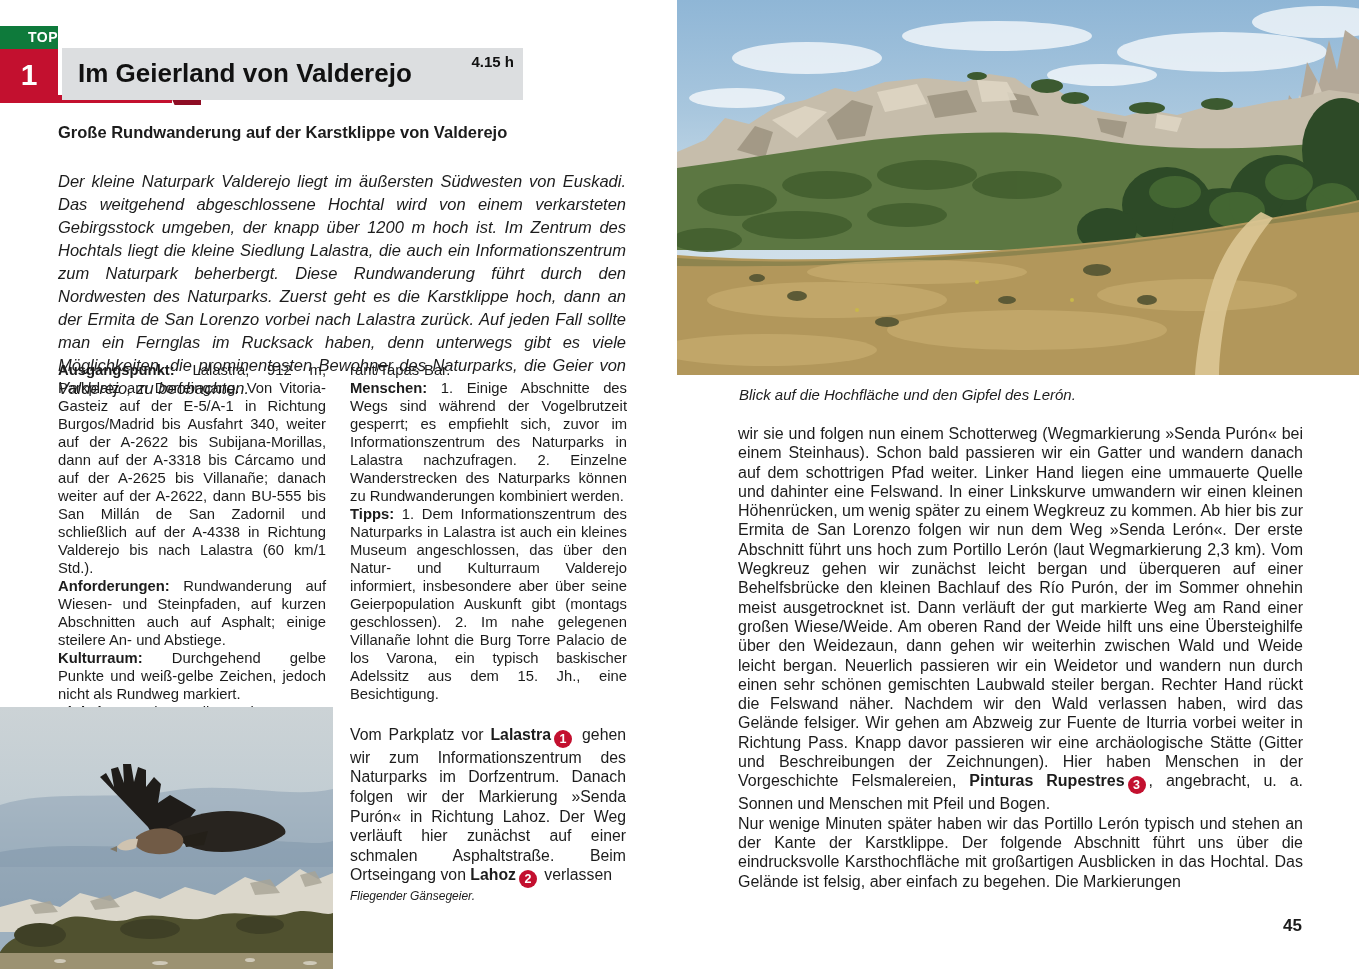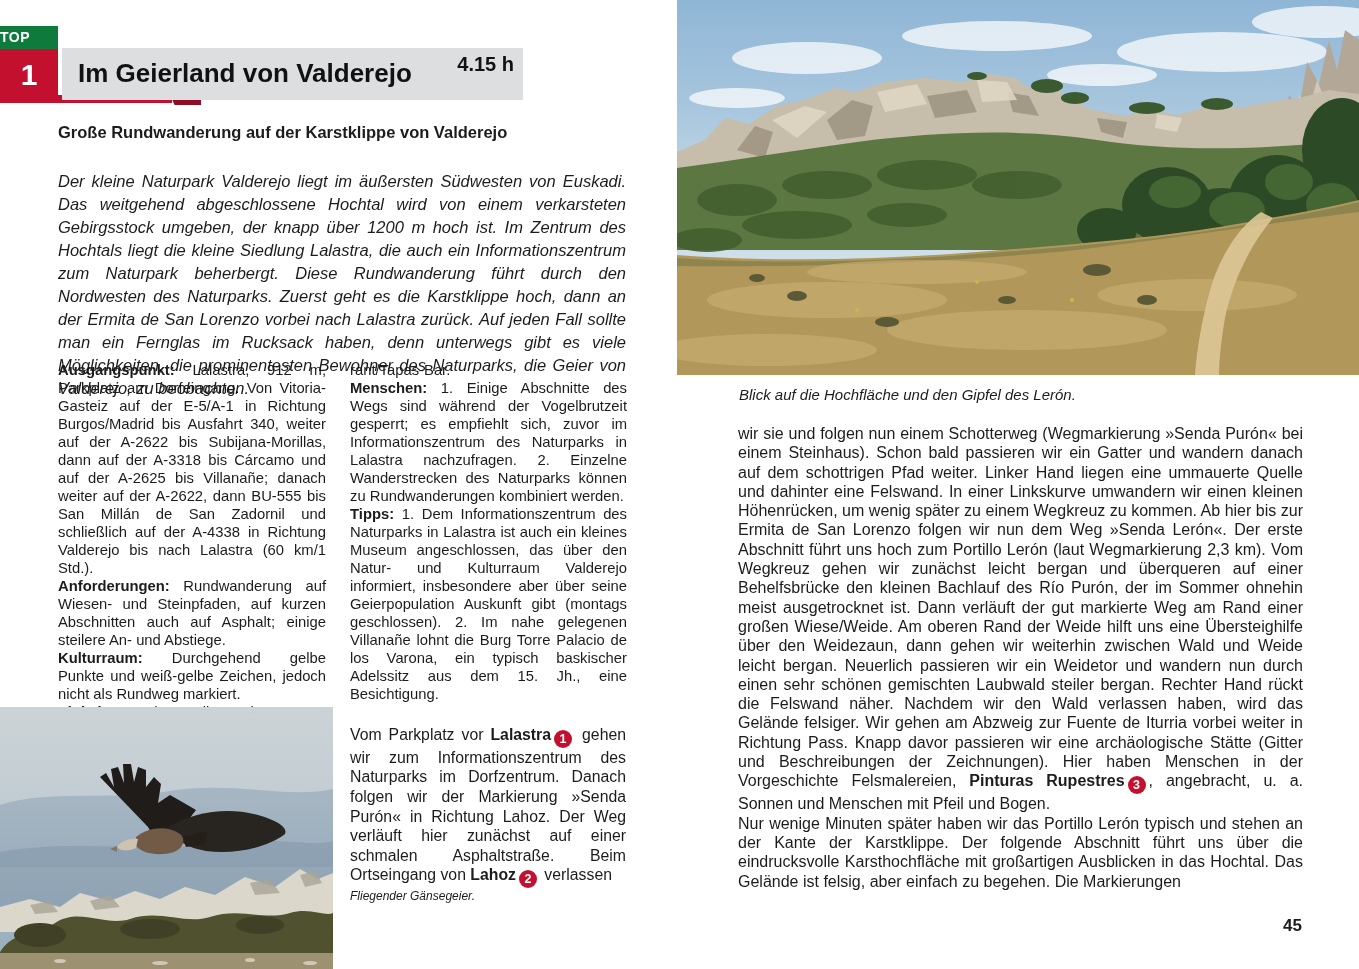--- a/index.html
+++ b/index.html
@@ -2,29 +2,29 @@
 <html><head>
 <meta charset="utf-8">
 <style>
   html,body{margin:0;padding:0;background:#ffffff;}
   .page{
     position:relative;width:1359px;height:969px;background:#ffffff;overflow:hidden;
     font-family:"Liberation Sans","DejaVu Sans",sans-serif;color:#1c1c1c;
   }
   
   .top-badge{position:absolute;left:0;top:26px;width:58px;height:23px;background:#0e7a3b;
-    color:#fff;font-weight:bold;font-size:14px;line-height:23px;text-align:left;letter-spacing:.5px;}
+    color:#fff;font-weight:bold;font-size:14px;line-height:23px;text-align:right;letter-spacing:.5px;}
   .num-box{position:absolute;left:0;top:49px;width:58px;height:54px;background:#c3102f;
     color:#fff;font-weight:bold;font-size:30px;line-height:52px;text-align:center;}
   .ribbon{position:absolute;left:58px;top:95px;width:114px;height:8px;background:#c3102f;}
   .ribbon-fold{position:absolute;left:171px;top:97px;width:30px;height:8px;background:#8e0d24;
     clip-path:polygon(0 0,100% 35%,100% 100%,12% 100%);}
   .title-bar{position:absolute;left:62px;top:48px;width:461px;height:52px;background:#dcdee0;}
   .route-title{position:absolute;left:16px;top:10px;font-size:26px;font-weight:bold;color:#111;}
-  .duration{position:absolute;right:9px;top:5px;font-size:20px;font-weight:bold;color:#111;}
+  .duration{position:absolute;right:9px;top:5px;font-size:15px;font-weight:bold;color:#111;}
   .stats{position:absolute;left:62px;top:25px;width:556px;text-align:right;
     font-size:16px;font-weight:bold;color:#111;}
   
   .subheading{position:absolute;left:58px;top:123px;width:570px;font-size:16.5px;font-weight:bold;}
   .intro{position:absolute;left:58px;top:146px;width:568px;font-size:16.5px;font-style:italic;
     line-height:23px;text-align:justify;margin-top:24px;}
   .info-col{position:absolute;top:361px;font-size:14.8px;line-height:18px;text-align:justify;}
   .info-col1{left:58px;width:268px;}
   .info-col2{left:350px;width:277px;}
   .info-col p{margin:0;}

